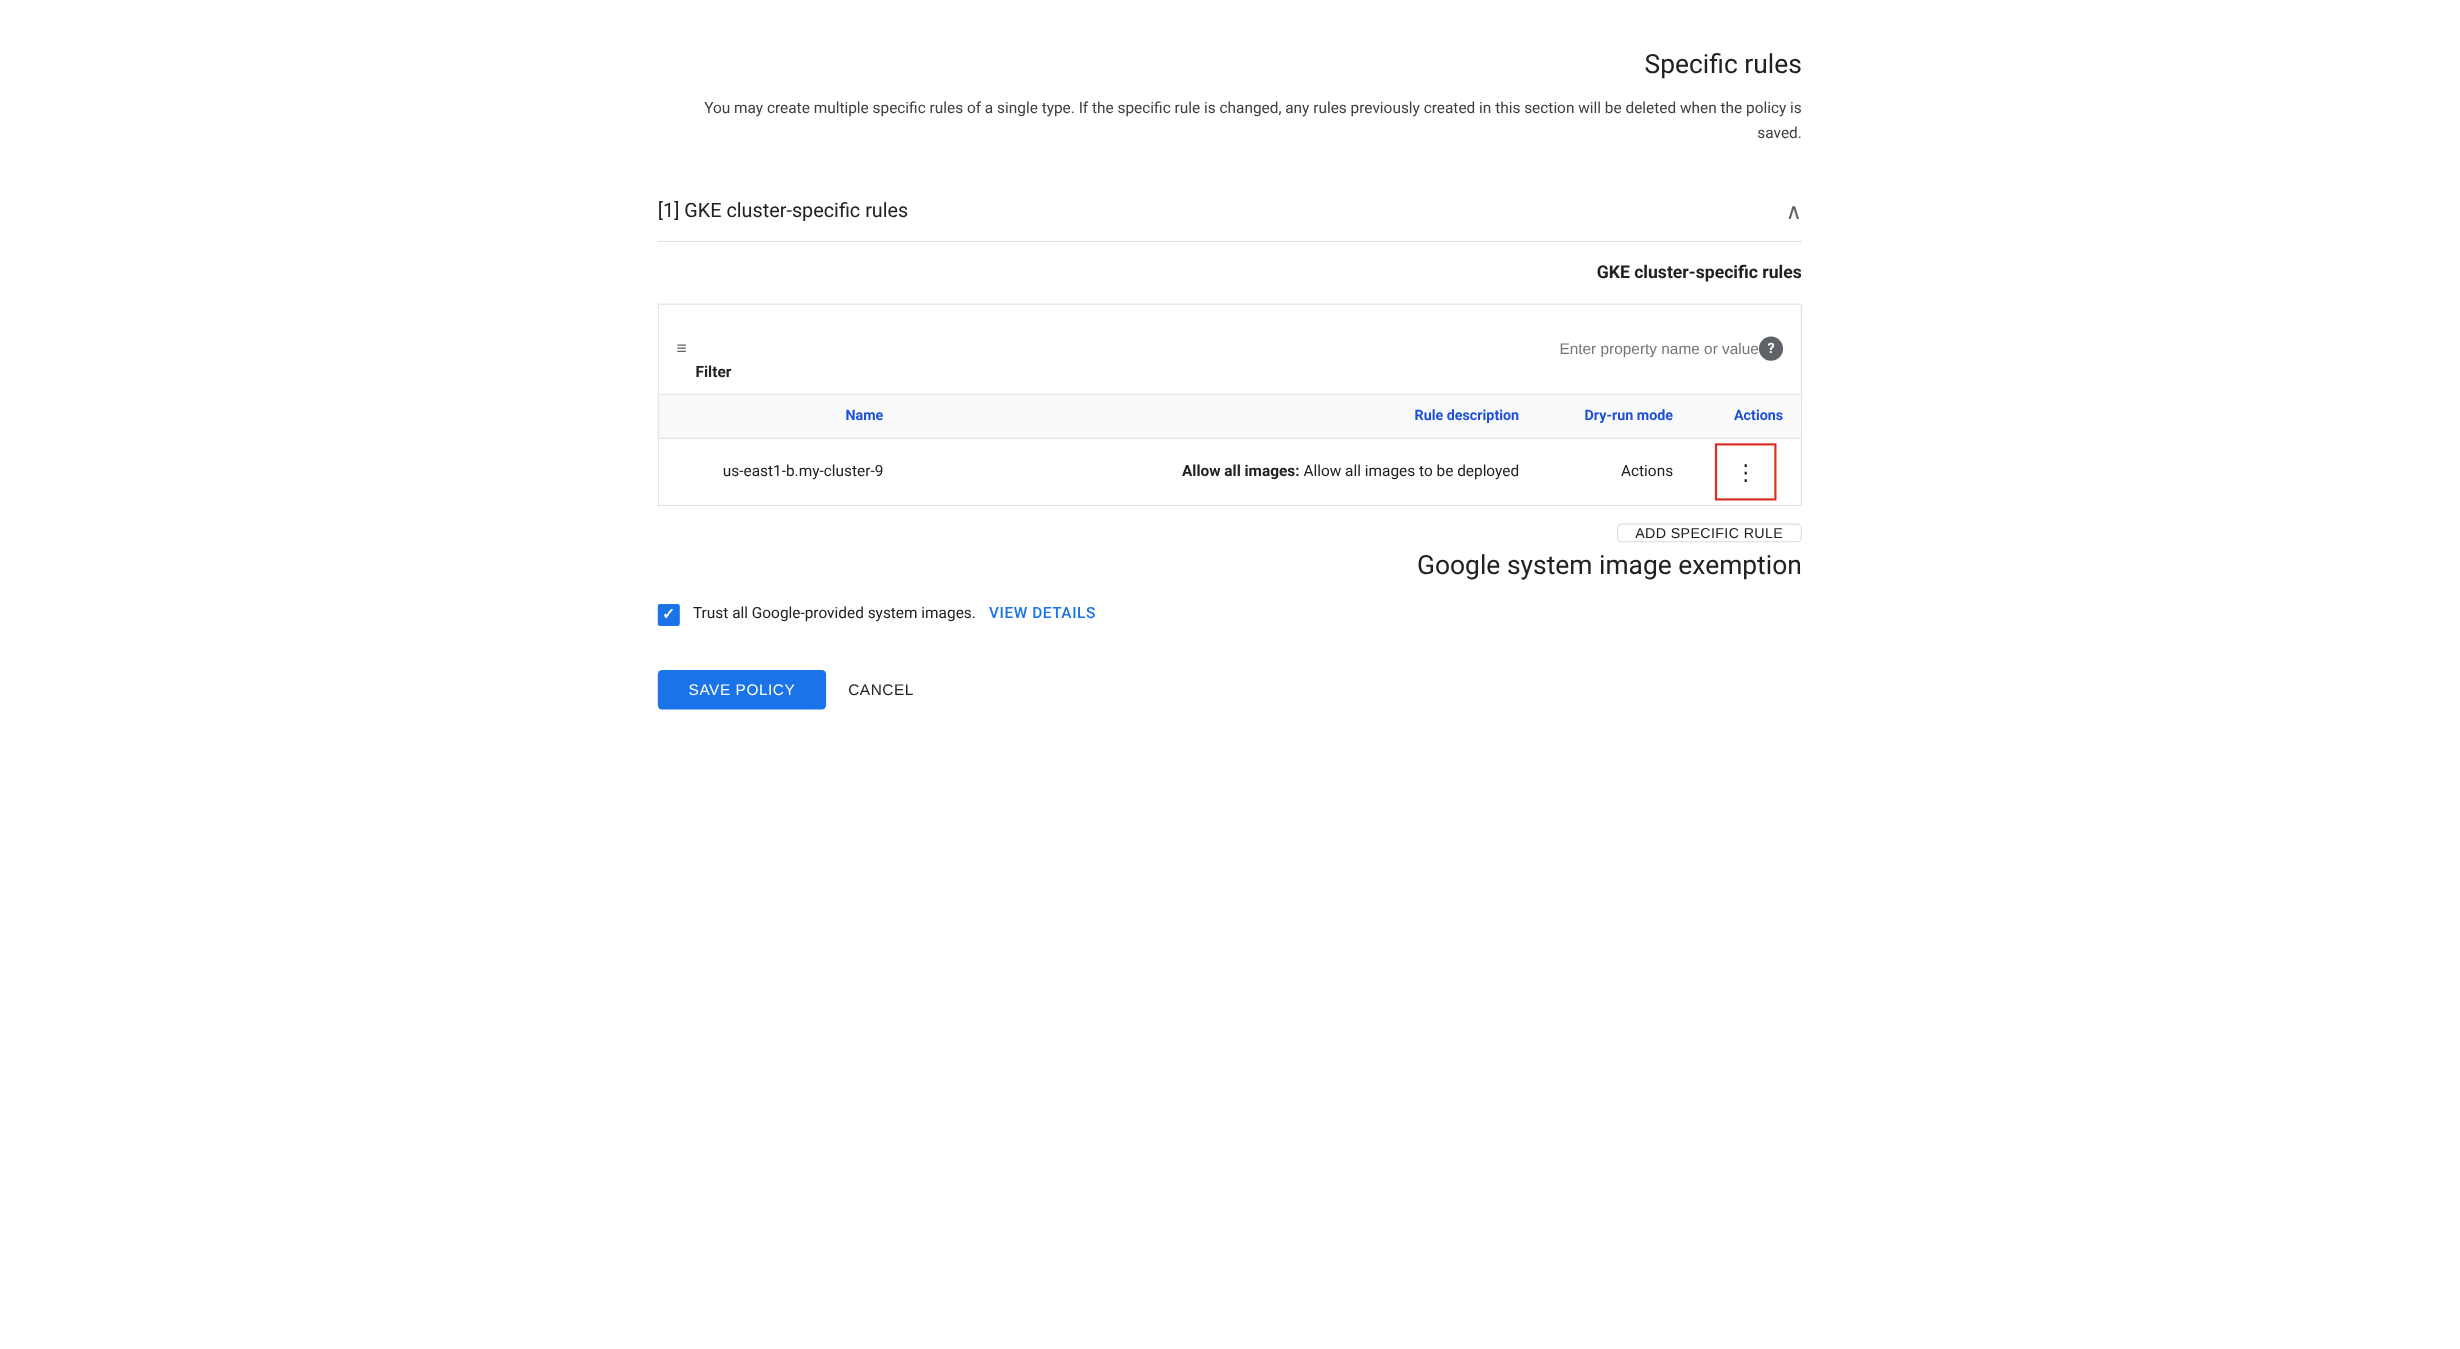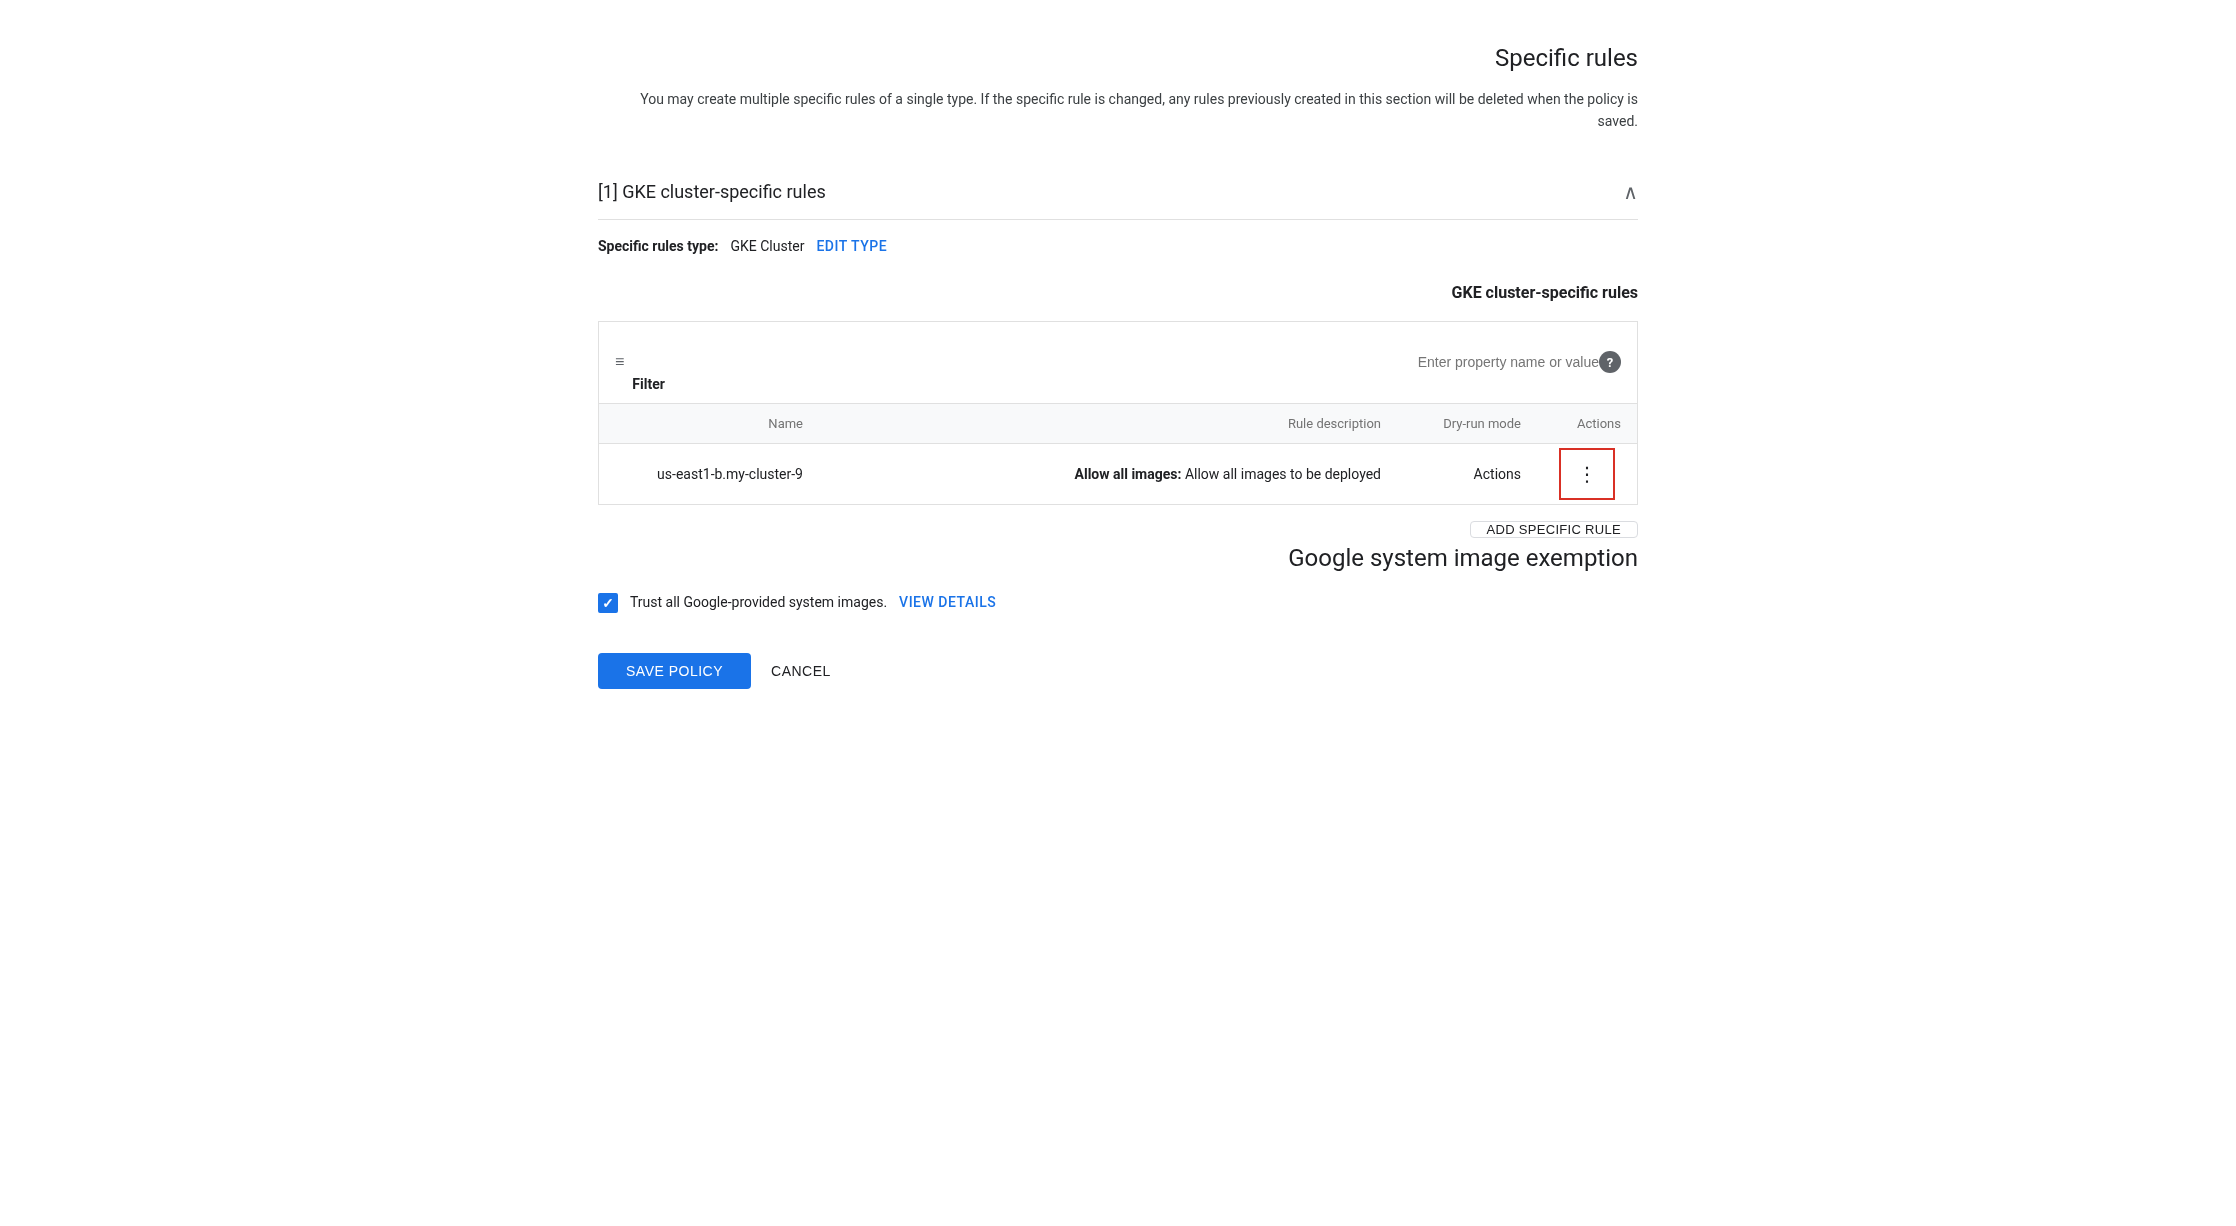--- a/index.html
+++ b/index.html
@@ -156,22 +156,22 @@
     .table-header {
       display: grid;
       grid-template-columns: 220px 1fr 140px 100px;
       background: #f8f9fa;
       border-bottom: 1px solid #e0e0e0;
     }
 
     .table-header-cell {
       padding: 10px 16px;
       font-size: 13px;
-      font-weight: 400;
-      color: #737373;
+      font-weight: 700;
+      color: #1d4ed8;
     }
 
     .table-row {
       display: grid;
       grid-template-columns: 220px 1fr 140px 100px;
       border-bottom: 1px solid #e0e0e0;
       align-items: center;
     }
 
     .table-row:last-child {
@@ -329,25 +329,20 @@
   <h1 class="page-title">Specific rules</h1>
   <p class="page-description">You may create multiple specific rules of a single type. If the specific rule is changed, any rules previously created in this section will be deleted when the policy is saved.</p>
 
   
   <div class="section-header">
     <h2 class="section-title">[1] GKE cluster-specific rules</h2>
     <span class="collapse-icon">∧</span>
   </div>
 
   
-  <div class="specific-rules-type-row">
-    <span class="specific-rules-type-label">Specific rules type:</span>
-    <span class="specific-rules-type-value">GKE Cluster</span>
-    <a class="edit-type-link">EDIT TYPE</a>
-  </div>
 
   
   <h3 class="subsection-title">GKE cluster-specific rules</h3>
 
   
   <div class="filter-bar">
     <div class="filter-left">
       <span class="filter-icon">≡</span>
       <span class="filter-label">Filter</span>
       <input class="filter-input" type="text" placeholder="Enter property name or value" style="">

